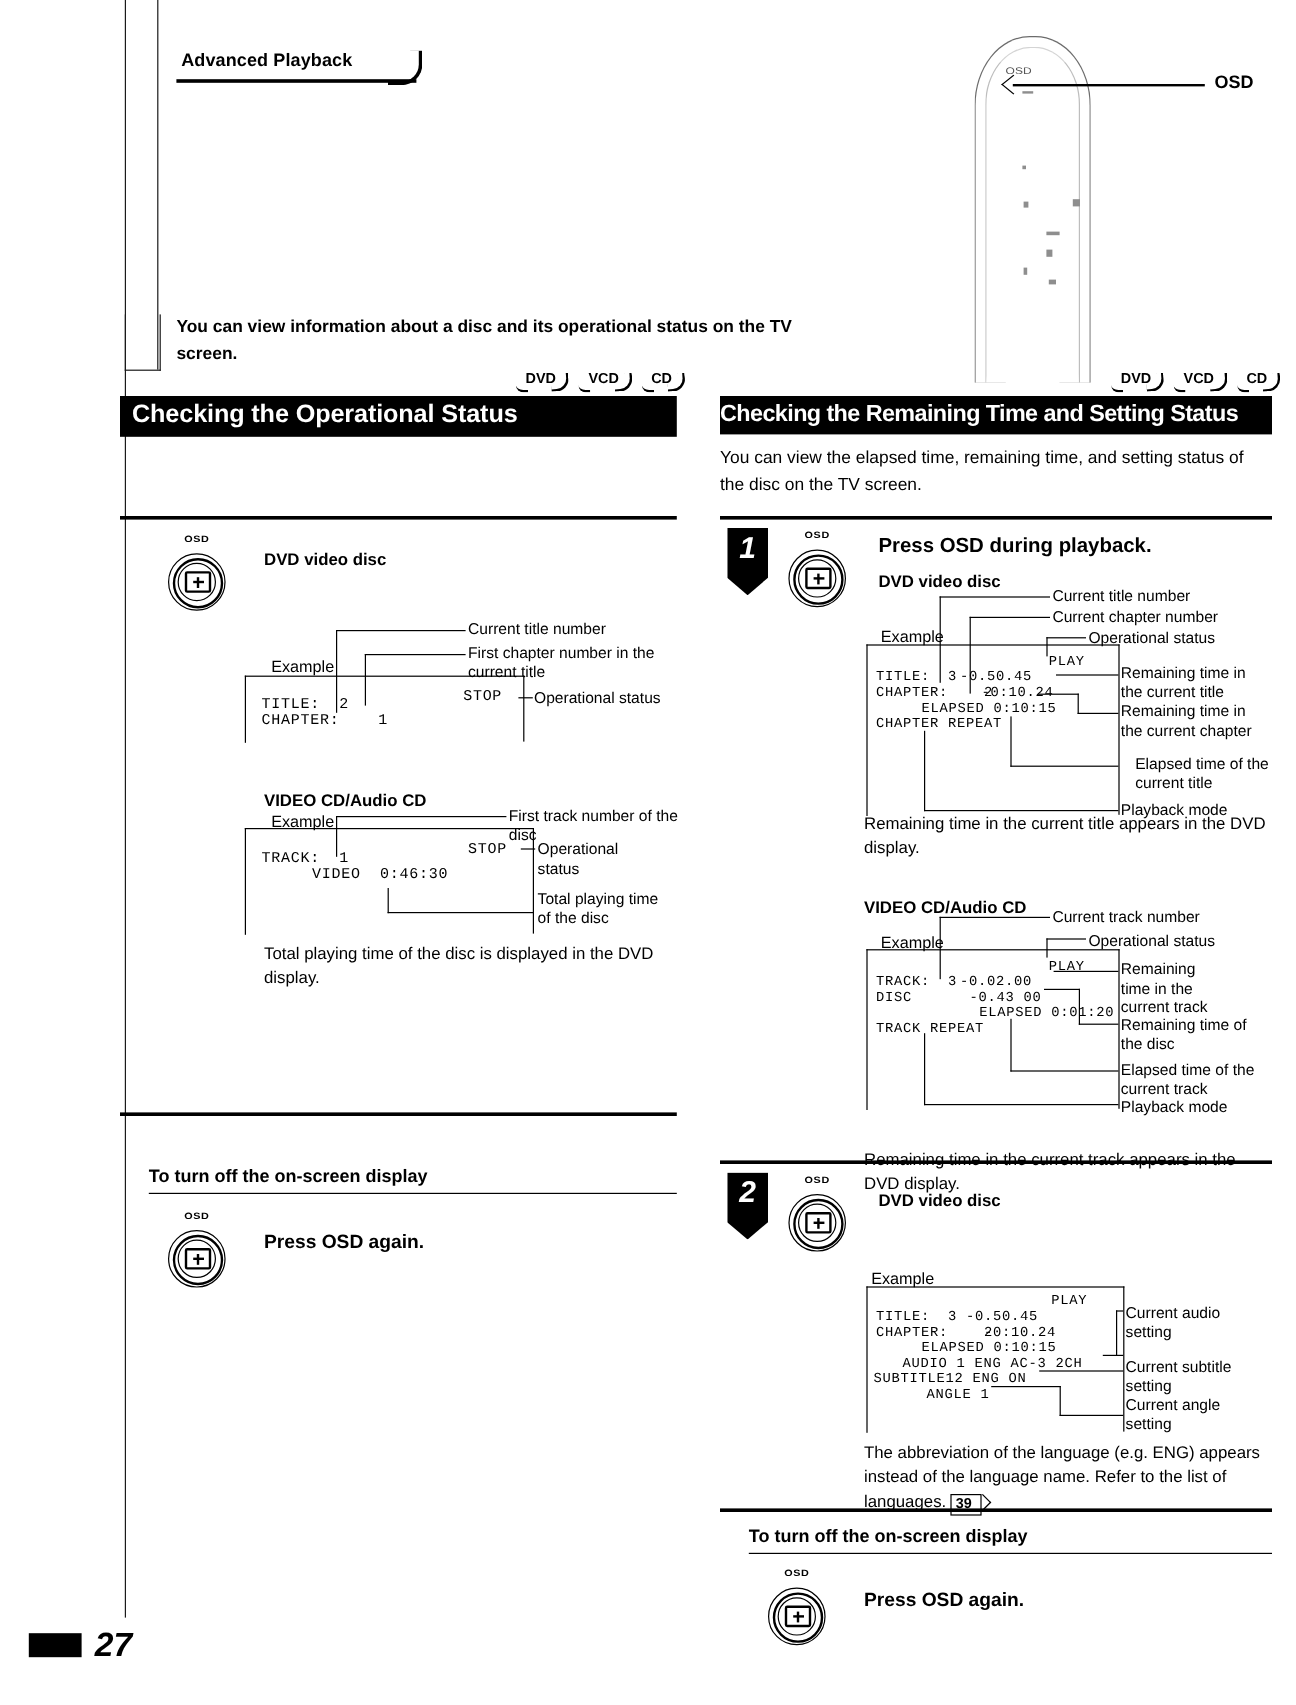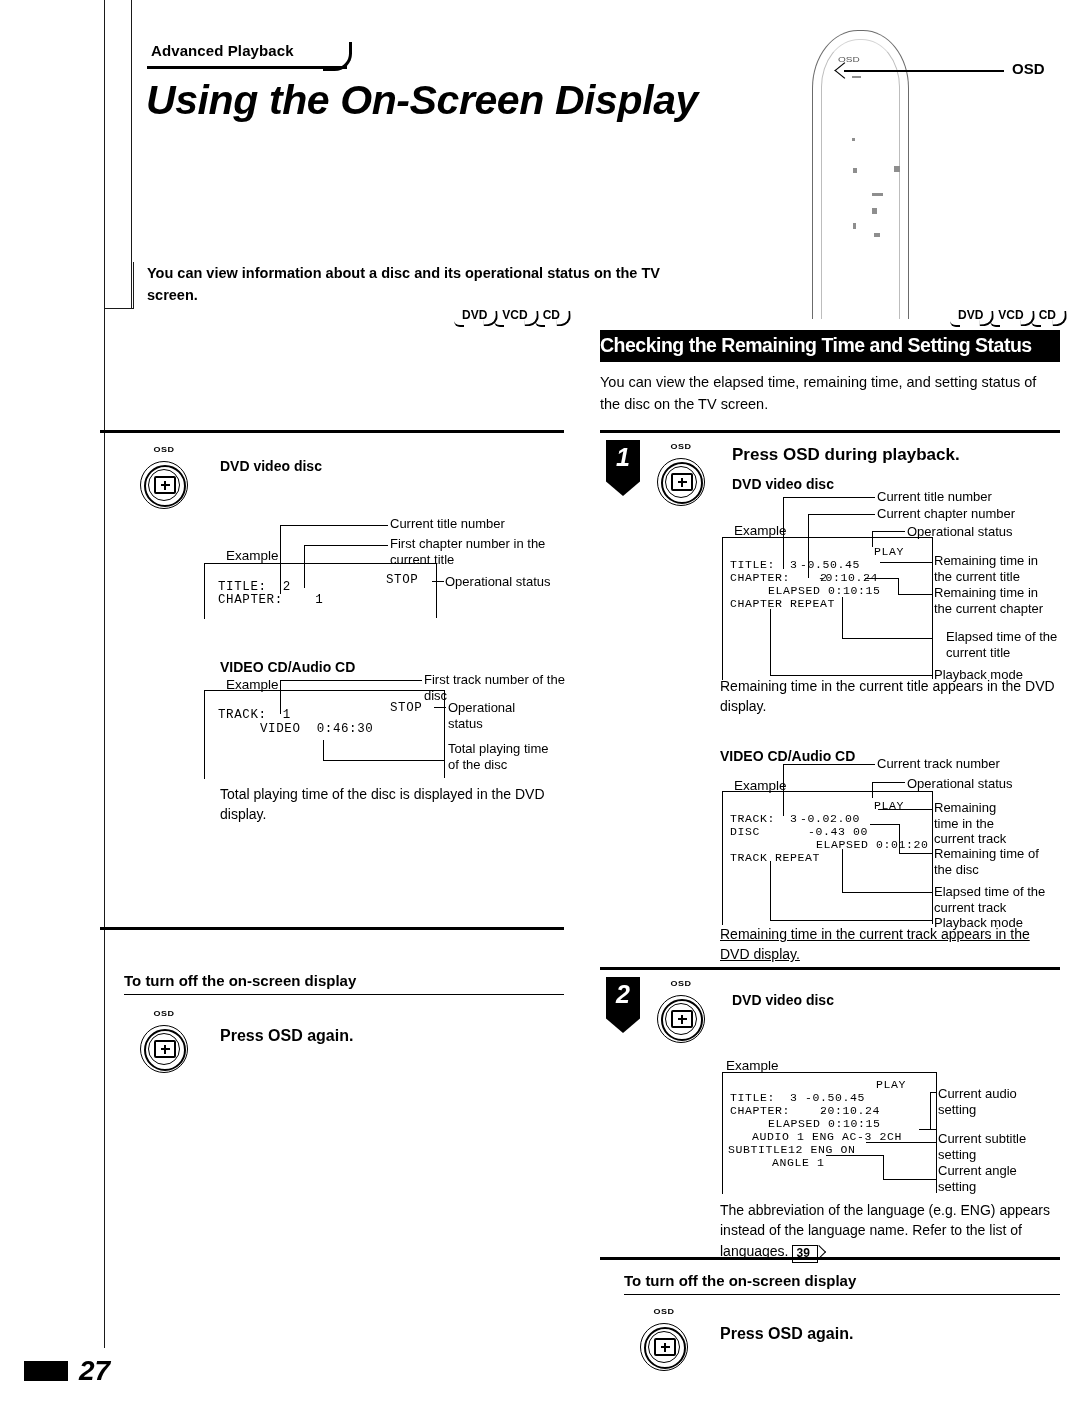--- a/index.html
+++ b/index.html
@@ -76,21 +76,21 @@
   .col-right{left:600px;width:460px;}
 
   
   .sec{position:absolute;}
   .sec-bar{
     background:#000;color:#fff;font-size:21px;font-weight:bold;
     padding:5px 0 7px 10px;letter-spacing:-0.1px;line-height:1.05;white-space:nowrap;
   }
   .sec-bar.tight{font-size:19.5px;letter-spacing:-0.5px;padding-left:0;}
   .disc-badges{
-    position:absolute;right:2px;top:-21px;display:flex;gap:9px;align-items:flex-end;margin-left:36px;
+    position:absolute;right:2px;top:-21px;display:flex;gap:21px;align-items:flex-end;margin-left:36px;
   }
   .badge{position:relative;font-size:12px;font-weight:bold;line-height:1;padding:0 2px 3px 4px;}
   .badge .swash{
     position:absolute;right:-9px;bottom:-2px;width:13px;height:13px;
     border-right:2.4px solid #000;border-bottom:2.4px solid #000;
     border-radius:0 0 70% 0;transform:rotate(-4deg);
   }
   .badge .tail{
     position:absolute;left:-4px;bottom:-3px;width:10px;height:8px;
     border-bottom:2.4px solid #000;border-radius:0 0 0 60%;
@@ -182,21 +182,20 @@
   <div class="vrule r1"></div>
   <div class="vrule r2"></div>
   <div class="hint-box"></div>
 
   <div class="chapter-tab">
     <span class="ct-label">Advanced Playback</span>
     <span class="ct-hook"></span>
     <span class="ct-underline"></span>
   </div>
 
-  <div class="main-title">Using the On-Screen Display</div>
 
   <div class="remote-wrap">
     <div class="remote-body"></div>
     <div class="remote-btn-mark">OSD</div>
     <div class="remote-speck" style="left:62px;top:58px;width:9px;height:2px;"></div>
     <div class="remote-speck" style="left:62px;top:120px;width:3px;height:3px;"></div>
     <div class="remote-speck" style="left:63px;top:150px;width:4px;height:5px;"></div>
     <div class="remote-speck" style="left:104px;top:148px;width:6px;height:6px;"></div>
     <div class="remote-speck" style="left:82px;top:175px;width:11px;height:3px;"></div>
     <div class="remote-speck" style="left:82px;top:190px;width:5px;height:6px;"></div>
@@ -212,20 +211,21 @@
   <div class="intro">You can view information about a disc and its operational status on the TV screen.</div>
 
   <div class="col col-left">
 
     <div class="sec" style="left:0;top:330px;width:464px;">
       <div class="disc-badges">
         <span class="badge"><span class="tail"></span><span>DVD</span><span class="swash"></span></span>
         <span class="badge"><span class="tail"></span><span>VCD</span><span class="swash"></span></span>
         <span class="badge"><span class="tail"></span><span>CD</span><span class="swash"></span></span>
       </div>
+      <div class="sec-bar">Checking the Operational Status</div>
     </div>
 
     <div class="hr-thick" style="position:absolute;left:0;top:430px;width:464px;"></div>
 
     <div class="step" style="position:absolute;left:0;top:443px;width:464px;">
       <div style="position:absolute;left:36px;top:12px;">
         <div class="osd-btn">
           <span class="lbl">OSD</span>
           <span class="ring o"></span>
             <span class="ring m"></span>
@@ -412,21 +412,21 @@
 
       <span class="dg-mono sm" style="left:154px;top:43px;">PLAY</span>
       <span class="dg-mono sm" style="left:10px;top:56px;">TRACK:  3</span>
       <span class="dg-mono sm" style="left:80px;top:56px;">-0.02.00</span>
       <span class="dg-mono sm" style="left:10px;top:69px;">DISC</span>
       <span class="dg-mono sm" style="left:88px;top:69px;">-0.43 00</span>
       <span class="dg-mono sm" style="left:48px;top:82px;padding-left:48px;">ELAPSED 0:01:20</span>
       <span class="dg-mono sm" style="left:10px;top:95px;">TRACK REPEAT</span>
     </div>
 
-    <div class="body-text" style="position:absolute;left:120px;top:924px;width:340px;text-decoration:underline;">Remaining time in the current track appears in the DVD display.</div>
+    <div class="body-text" style="position:absolute;left:120px;top:956px;width:340px;">Remaining time in the current track appears in the DVD display.</div>
 
     <div class="hr-thick" style="position:absolute;left:0;top:967px;width:460px;"></div>
 
     <div class="step" style="position:absolute;left:0;top:973px;width:460px;">
       <div class="step-badge" style="left:6px;top:4px;">
         <div class="flag">
             <span class="num">2</span>
           </div>
       </div>
       <div style="position:absolute;left:53px;top:16px;">

